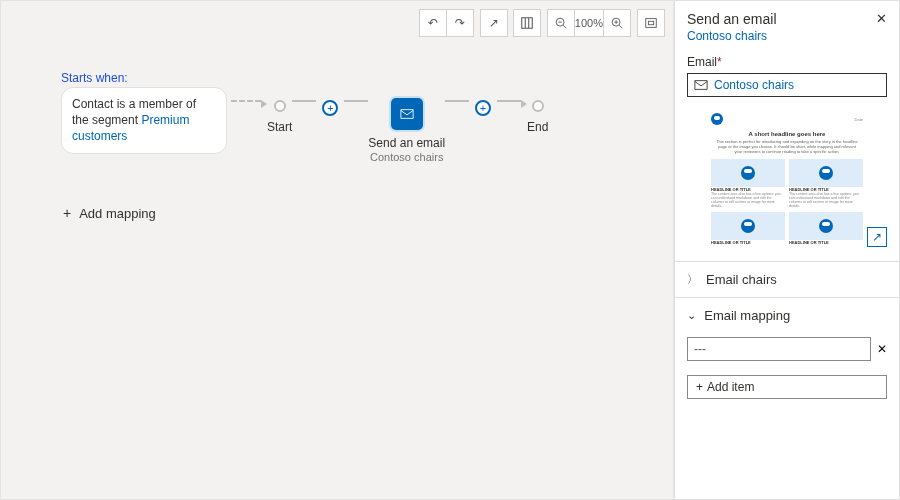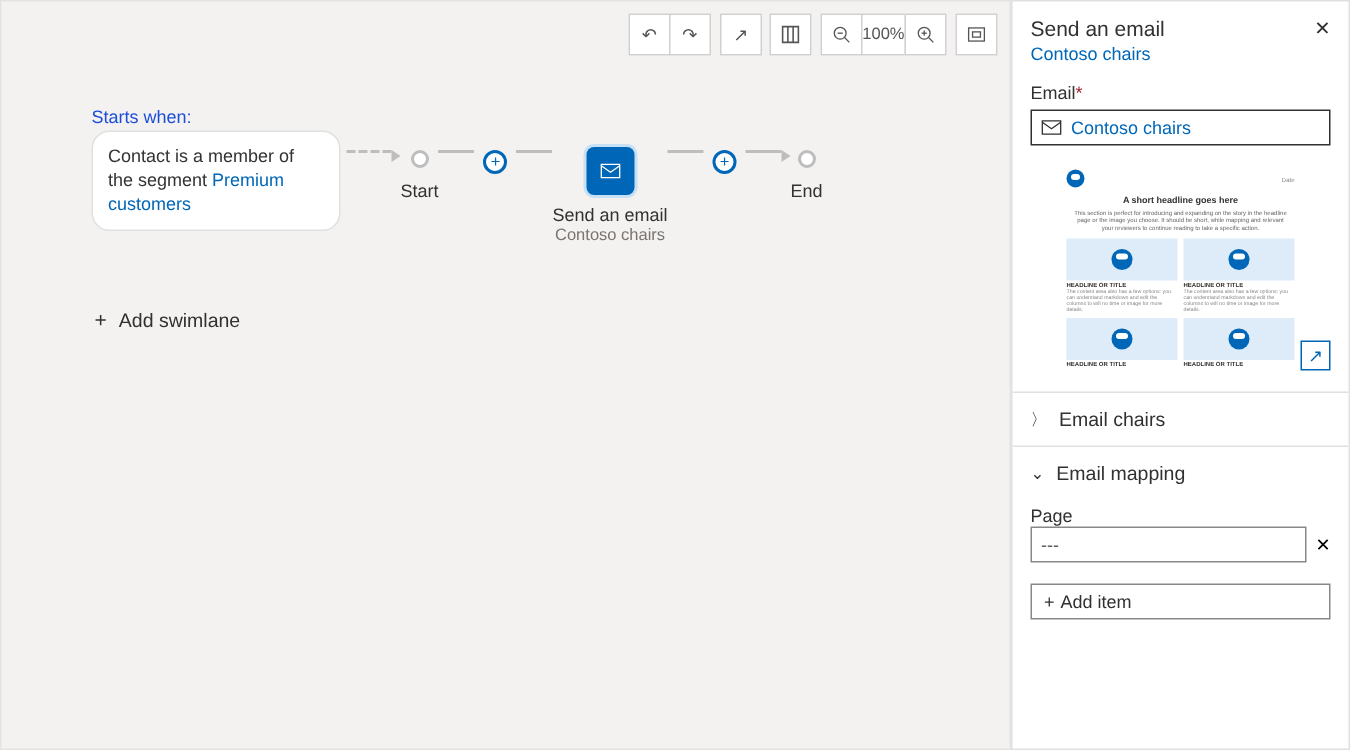--- a/index.html
+++ b/index.html
@@ -130,21 +130,21 @@
     <div class="line"></div>
     <div class="arrowhead"></div>
     <div class="node-col">
       <div class="circle"></div>
       <div class="node-label">End</div>
     </div>
   </div>
 
   <div class="add-swimlane">
     <span class="plus">+</span>
-    <span>Add swimlane</span>
+    <span>Add mapping</span>
   </div>
 </div>
 
 <div class="panel">
   <div class="panel-head">
     <div>
       <div class="panel-title">Send an email</div>
       <a href="#" class="panel-link">Contoso chairs</a>
     </div>
     <div class="close-x">✕</div>
@@ -203,21 +203,20 @@
 
   <div class="accordion">
     <span class="chev">〉</span>
     <span>Email chairs</span>
   </div>
   <div class="accordion">
     <span class="chev">⌄</span>
     <span>Email mapping</span>
   </div>
   <div class="sub-field">
-    <div class="field-label">Page</div>
     <div class="row-with-x">
       <input class="input" value="---" style="">
       <span style="cursor:pointer">✕</span>
     </div>
   </div>
   <div class="btn-outline">
     <span>+</span>
     <span>Add item</span>
   </div>
 </div>

